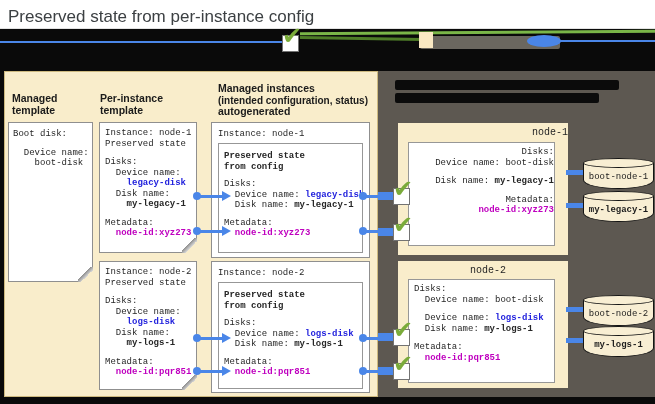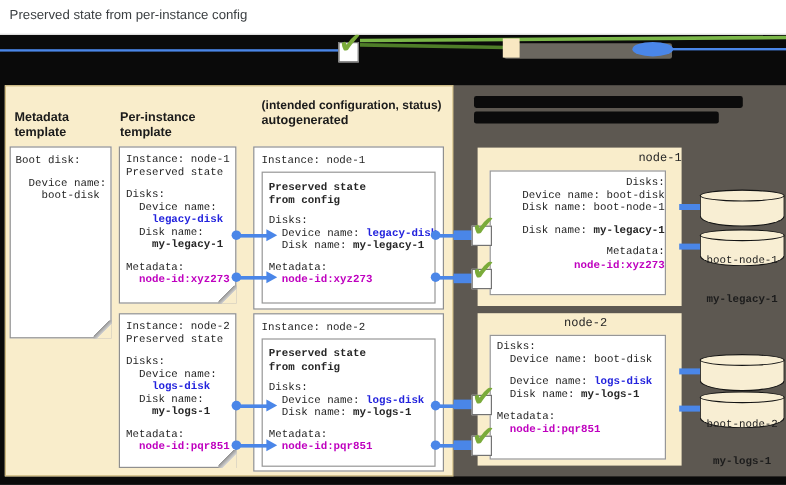--- a/index.html
+++ b/index.html
@@ -2,21 +2,21 @@
 <html><head>
 <meta charset="utf-8">
 <style>
   * { margin:0; padding:0; box-sizing:border-box; }
   body { background:#888; }
   #app { position:relative; width:655px; height:404px; background:#0a0a0a; overflow:hidden;
          font-family:"Liberation Sans", sans-serif; }
 
   .titlebar { position:absolute; left:0; top:0; width:655px; height:29px; background:#ffffff;
               border-bottom:1px solid #e3e3e3; }
-  .title { position:absolute; left:8px; top:7px; font-size:11px; color:#3c4043; }
+  .title { position:absolute; left:8px; top:7px; font-size:17px; color:#3c4043; }
 
   .tan-panel  { position:absolute; left:4px;  top:71px; width:374px; height:326px;
                 background:#f9edcb; border:1px solid #cdb97f; }
   .gray-panel { position:absolute; left:378px; top:71px; width:277px; height:326px;
                 background:#5d5851; }
 
   .col-h { position:absolute; font-size:10.5px; font-weight:bold; color:#1b1b1b;
            line-height:11.5px; white-space:nowrap; }
   .col-h .reg { font-weight:bold; font-size:10px; }
 
@@ -46,21 +46,21 @@
   .check { position:absolute; left:-1px; top:-12px; font-size:24px; font-weight:bold;
            color:#7aab3a; font-family:"DejaVu Sans", sans-serif; line-height:24px; }
 
   .cyl { position:absolute; width:71px; height:31px; }
   .cyl-top  { position:absolute; left:0; top:0; width:71px; height:10px; background:#f8eed3;
               border:1.5px solid #141414; border-radius:50%; z-index:2; }
   .cyl-body { position:absolute; left:0; top:5px; width:71px; height:26px; background:#f8eed3;
               border:1.5px solid #141414; border-top:none;
               border-radius:0 0 35px 35px / 0 0 9px 9px; z-index:1; }
   .cyl-label{ position:absolute; left:0; top:14px; width:71px; text-align:center; z-index:3;
-              font-family:"Liberation Mono","DejaVu Sans Mono",monospace; font-size:9px; color:#1c1c1c;margin-top:40px; }
+              font-family:"Liberation Mono","DejaVu Sans Mono",monospace; font-size:9px; color:#1c1c1c; }
 
   .hbar { position:absolute; height:10px; background:#0b0b0b; border-radius:2px; }
 
   .lg-blue-left  { position:absolute; left:0;   top:41px; width:282px; height:2px; background:#4a86e8; }
   .lg-blue-right { position:absolute; left:560px; top:40px; width:95px; height:2px; background:#4a86e8; }
   .lg-green-1 { position:absolute; left:300px; top:31px; width:355px; height:3px; background:#7ab648; transform:rotate(-0.4deg); }
   .lg-green-2 { position:absolute; left:300px; top:37px; width:122px; height:3px; background:#4e7d28; transform:rotate(1deg); }
   .lg-graybar { position:absolute; left:420px; top:36px; width:140px; height:13px; background:#6b675f; border-radius:2px; }
   .lg-square  { position:absolute; left:419px; top:32px; width:14px; height:16px; background:#f9e8c2; }
   .lg-oval    { position:absolute; left:527px; top:35px; width:34px; height:12px; background:#4a86e8; border-radius:50%; }
@@ -85,28 +85,29 @@
     <span class="check">✔</span>
   </div>
 
   <div class="tan-panel"></div>
   <div class="gray-panel"></div>
 
   <div class="hbar" style="left:395px;top:80px;width:224px;"></div>
   <div class="hbar" style="left:395px;top:93px;width:204px;"></div>
 
   <div class="col-h" style="left:12px;top:93px;">
-    <div>Metadata</div>
+    <div>Managed</div>
     <div>template</div>
   </div>
   <div class="col-h" style="left:100px;top:93px;">
     <div>Per-instance</div>
     <div>template</div>
   </div>
   <div class="col-h" style="left:218px;top:83px;">
+    <div>Managed instances</div>
     <div class="reg">(intended configuration, status)</div>
     <div>autogenerated</div>
   </div>
 
   <div class="card" style="left:8px;top:122px;width:85px;height:160px;padding:6px 0 0 4px;">
     <div class="mono">Boot disk:</div>
     <div class="sp8"></div>
     <div class="mono">  Device name:</div>
     <div class="mono">    boot-disk</div>
     <div class="dogear"></div>
@@ -170,21 +171,20 @@
       <div class="mono">Metadata:</div>
       <div class="mono"><span>  </span><span class="mag-t">node-id:pqr851</span></div>
     </div>
   </div>
 
   <div style="position:absolute;left:398px;top:123px;width:170px;height:132px;background:#f9edcb;text-align:right;">
     <div class="mono" style="font-size:10px;padding:5px 0 0 10px;">node-1</div>
     <div class="inner" style="left:10px;top:19px;width:147px;height:104px;padding:4px 0 0 5px;">
       <div class="mono">Disks:</div>
       <div class="mono">  Device name: boot-disk</div>
-      <div class="mono">  Disk name: boot-node-1</div>
       <div class="sp8"></div>
       <div class="mono"><span>  Disk name: </span><span class="bold">my-legacy-1</span></div>
       <div class="sp8"></div>
       <div class="mono">Metadata:</div>
       <div class="mono"><span>  </span><span class="mag-t">node-id:xyz273</span></div>
     </div>
   </div>
 
   <div style="position:absolute;left:398px;top:261px;width:170px;height:127px;background:#f9edcb;">
     <div class="mono" style="font-size:10px;padding:5px 0 0 10px;text-align:center;">node-2</div>

